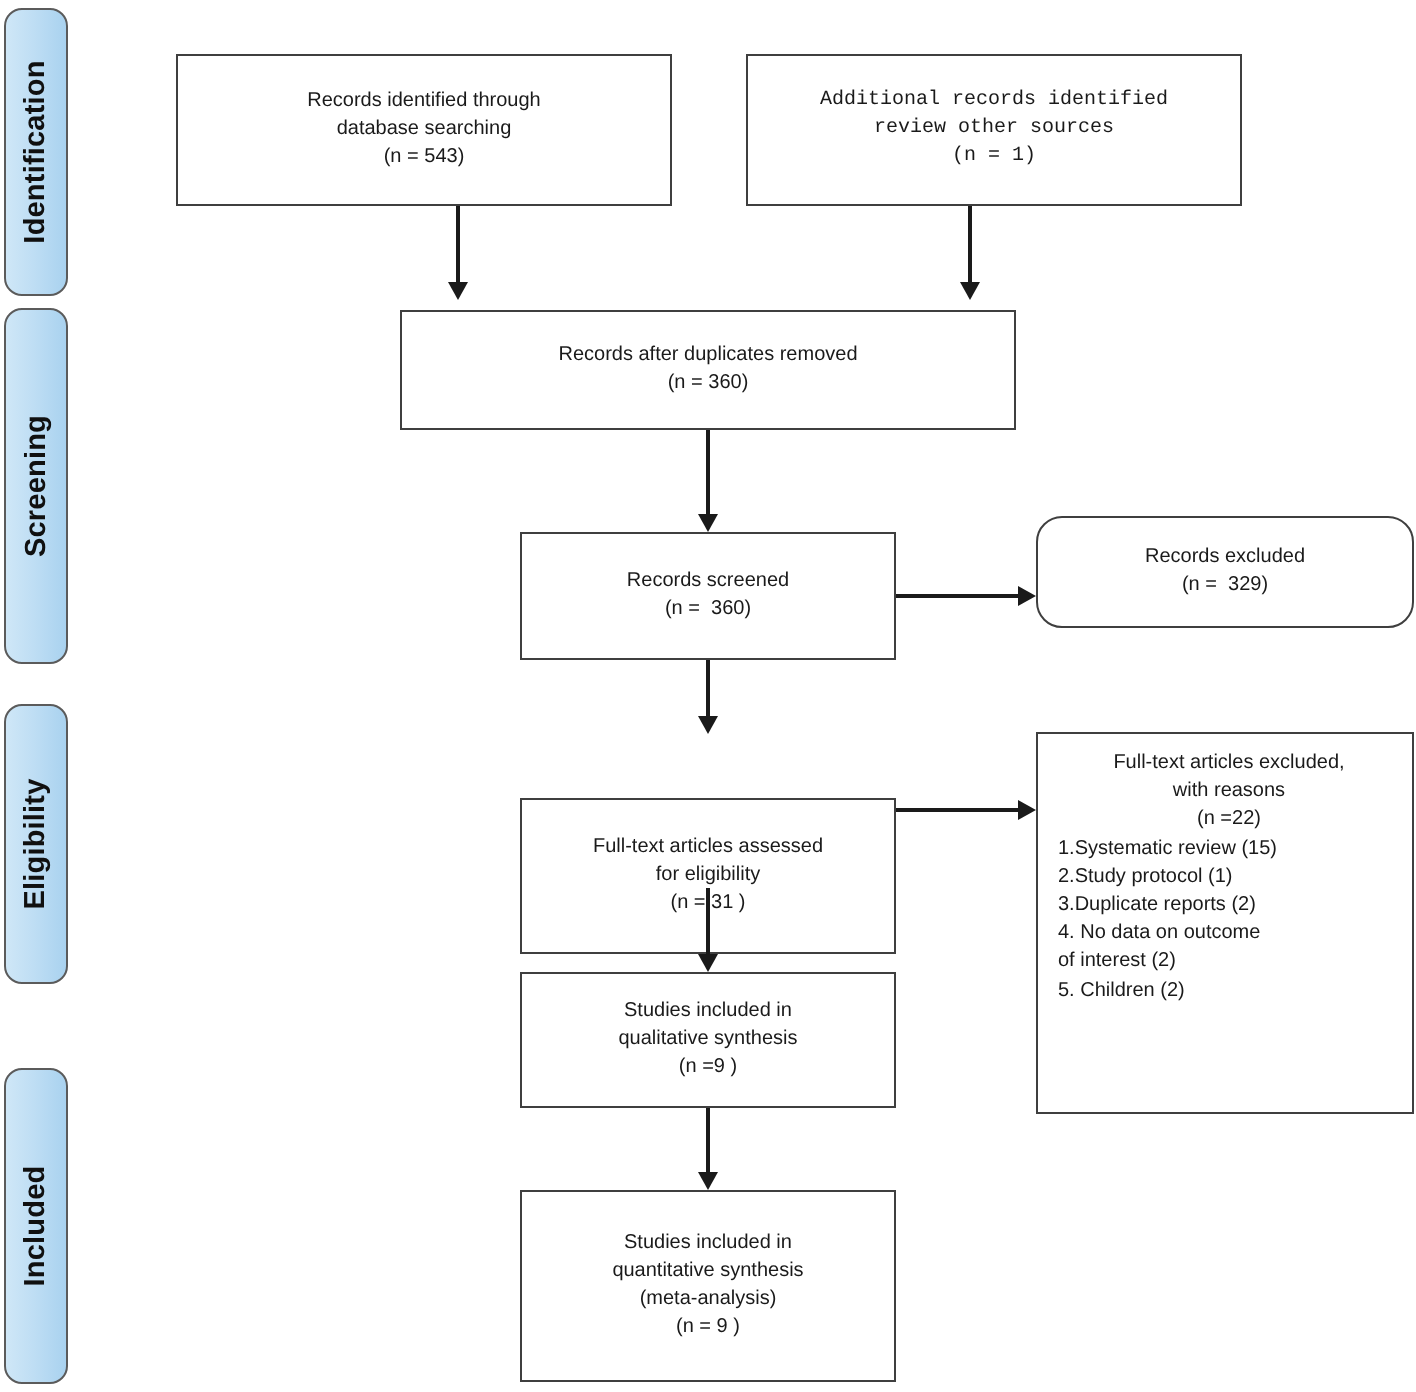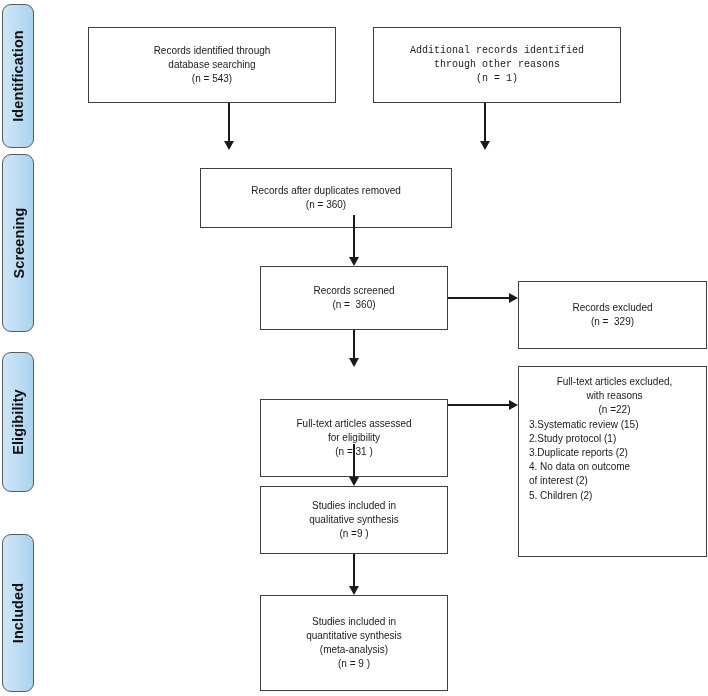--- a/index.html
+++ b/index.html
@@ -119,65 +119,65 @@
   </div>
 
   <div class="flow-box" style="left:88px; top:27px; width:248px; height:76px;">
     <span class="ln">Records identified through</span>
     <span class="ln">database searching</span>
     <span class="ln">(n = 543)</span>
   </div>
 
   <div class="flow-box" style="left:373px; top:27px; width:248px; height:76px;font-family:Liberation Mono, monospace;">
     <span class="ln">Additional records identified</span>
-    <span class="ln">through other reasons</span>
+    <span class="ln">review other sources</span>
     <span class="ln">(n = 1)</span>
   </div>
 
   <div class="conn conn-v" style="left:228px; top:103px; height:38px;"></div>
   <div class="arrow-down" style="left:223.5px; top:141px;"></div>
 
   <div class="conn conn-v" style="left:484px; top:103px; height:38px;"></div>
   <div class="arrow-down" style="left:479.5px; top:141px;"></div>
 
-  <div class="flow-box" style="left:200px; top:168px; width:252px; height:60px;">
+  <div class="flow-box" style="left:200px; top:155px; width:308px; height:60px;">
     <span class="ln">Records after duplicates removed</span>
     <span class="ln">(n = 360)</span>
   </div>
 
   <div class="conn conn-v" style="left:353px; top:215px; height:42px;"></div>
   <div class="arrow-down" style="left:348.5px; top:257px;"></div>
 
   <div class="flow-box" style="left:260px; top:266px; width:188px; height:64px;">
     <span class="ln">Records screened</span>
     <span class="ln">(n =  360)</span>
   </div>
 
-  <div class="flow-box" style="left:518px; top:281px; width:189px; height:68px;">
+  <div class="flow-box" style="left:518px; top:258px; width:189px; height:56px;border-radius:13px;">
     <span class="ln">Records excluded</span>
     <span class="ln">(n =  329)</span>
   </div>
 
   <div class="conn conn-h" style="left:448px; top:297px; width:62px;"></div>
   <div class="arrow-right" style="left:509px; top:292.5px;"></div>
 
   <div class="conn conn-v" style="left:353px; top:330px; height:28px;"></div>
   <div class="arrow-down" style="left:348.5px; top:358px;"></div>
 
   <div class="flow-box" style="left:260px; top:366px; width:188px; height:78px;margin-top:33px;">
     <span class="ln">Full-text articles assessed</span>
     <span class="ln">for eligibility</span>
     <span class="ln">(n = 31 )</span>
   </div>
 
   <div class="flow-box left-align" style="left:518px; top:366px; width:189px; height:191px;">
     <span class="ctr">Full-text articles excluded,</span>
     <span class="ctr">with reasons</span>
     <span class="ctr">(n =22)</span>
-    <span class="ln">3.Systematic review (15)</span>
+    <span class="ln">1.Systematic review (15)</span>
     <span class="ln">2.Study protocol (1)</span>
     <span class="ln">3.Duplicate reports (2)</span>
     <span class="ln">4. No data on outcome</span>
     <span class="ln">of interest (2)</span>
     <span class="ln">5. Children (2)</span>
   </div>
 
   <div class="conn conn-h" style="left:448px; top:404px; width:62px;"></div>
   <div class="arrow-right" style="left:509px; top:399.5px;"></div>
 

